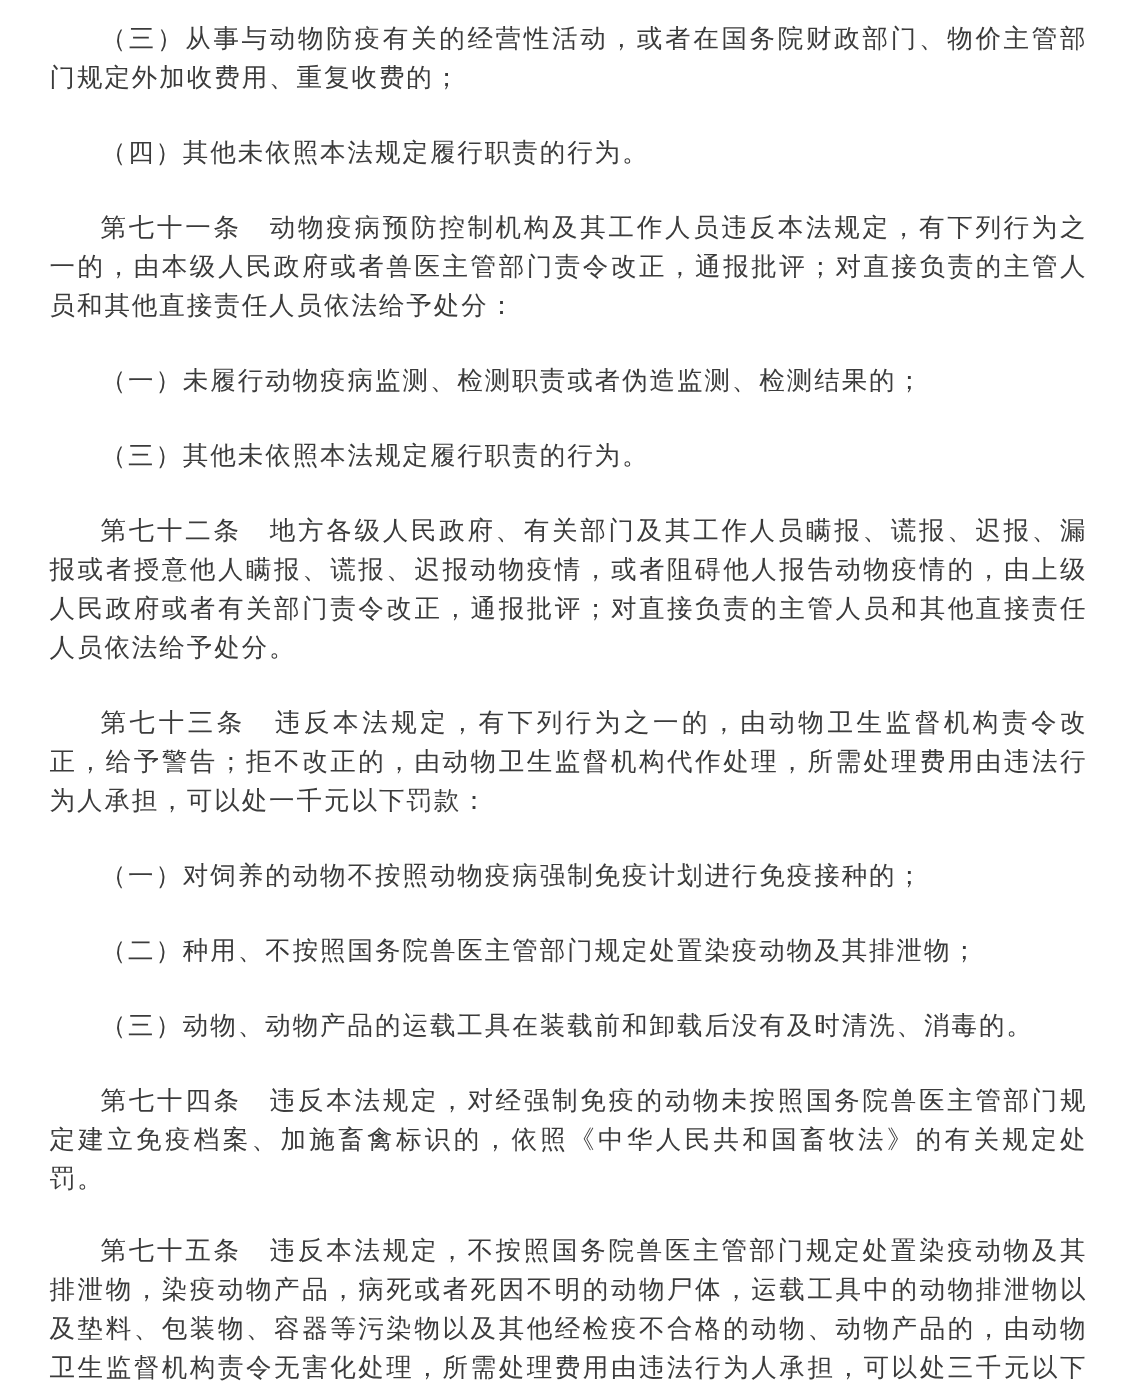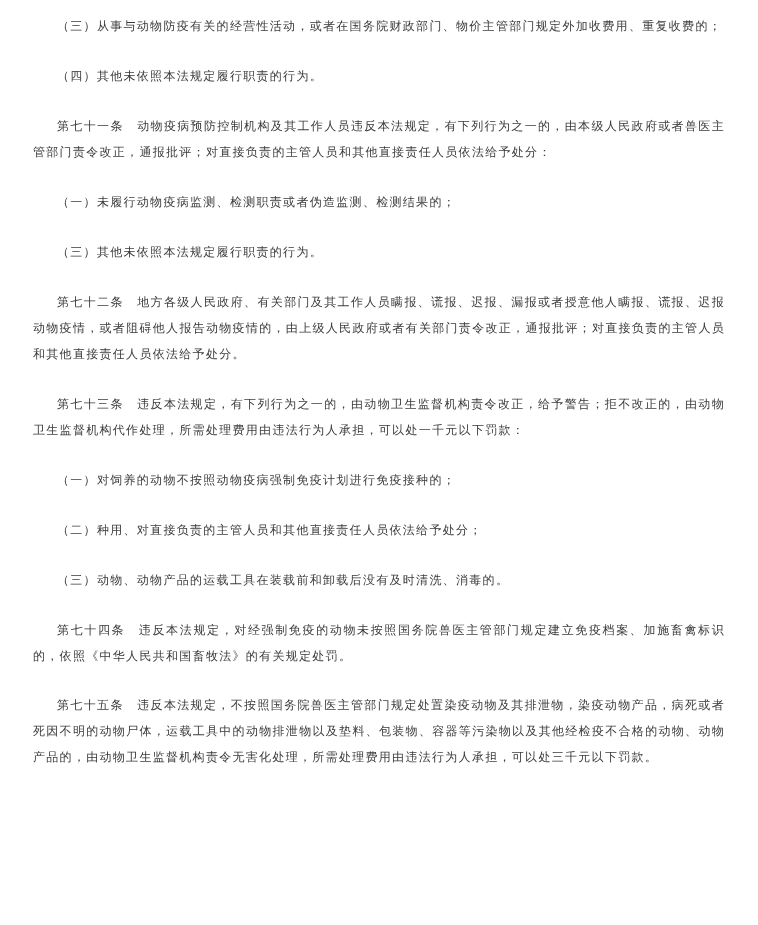--- a/index.html
+++ b/index.html
@@ -15,21 +15,21 @@
   }
   .page {
     box-sizing: border-box;
     width: 758px;
     height: 925px;
     padding: 13px 33px 0 33px;
     background: #ffffff;
   }
   .doc p {
     margin: 0 0 24px 0;
-    font-size: 12px;
+    font-size: 17px;
     line-height: 26px;
     letter-spacing: 1.3px;
     text-indent: 2em;
     text-align: justify;
     text-justify: inter-ideograph;
     word-break: break-all;
     color: #3b3b3b;
   }
   .doc p:last-child {
     margin-bottom: 0;
@@ -42,18 +42,18 @@
 <div class="page">
   <main class="doc" id="doc" style="color: rgb(59, 59, 59);">
       <p>（三）从事与动物防疫有关的经营性活动，或者在国务院财政部门、物价主管部门规定外加收费用、重复收费的；</p>
       <p>（四）其他未依照本法规定履行职责的行为。</p>
       <p>第七十一条　动物疫病预防控制机构及其工作人员违反本法规定，有下列行为之一的，由本级人民政府或者兽医主管部门责令改正，通报批评；对直接负责的主管人员和其他直接责任人员依法给予处分：</p>
       <p>（一）未履行动物疫病监测、检测职责或者伪造监测、检测结果的；</p>
       <p>（三）其他未依照本法规定履行职责的行为。</p>
       <p>第七十二条　地方各级人民政府、有关部门及其工作人员瞒报、谎报、迟报、漏报或者授意他人瞒报、谎报、迟报动物疫情，或者阻碍他人报告动物疫情的，由上级人民政府或者有关部门责令改正，通报批评；对直接负责的主管人员和其他直接责任人员依法给予处分。</p>
       <p>第七十三条　违反本法规定，有下列行为之一的，由动物卫生监督机构责令改正，给予警告；拒不改正的，由动物卫生监督机构代作处理，所需处理费用由违法行为人承担，可以处一千元以下罚款：</p>
       <p>（一）对饲养的动物不按照动物疫病强制免疫计划进行免疫接种的；</p>
-      <p>（二）种用、对直接负责的主管人员和其他直接责任人员依法给予处分；</p>
+      <p>（二）种用、不按照国务院兽医主管部门规定处置染疫动物及其排泄物；</p>
       <p>（三）动物、动物产品的运载工具在装载前和卸载后没有及时清洗、消毒的。</p>
       <p>第七十四条　违反本法规定，对经强制免疫的动物未按照国务院兽医主管部门规定建立免疫档案、加施畜禽标识的，依照《中华人民共和国畜牧法》的有关规定处罚。</p>
       <p>第七十五条　违反本法规定，不按照国务院兽医主管部门规定处置染疫动物及其排泄物，染疫动物产品，病死或者死因不明的动物尸体，运载工具中的动物排泄物以及垫料、包装物、容器等污染物以及其他经检疫不合格的动物、动物产品的，由动物卫生监督机构责令无害化处理，所需处理费用由违法行为人承担，可以处三千元以下罚款。</p>
     </main>
 </div>
 
 </body></html>

